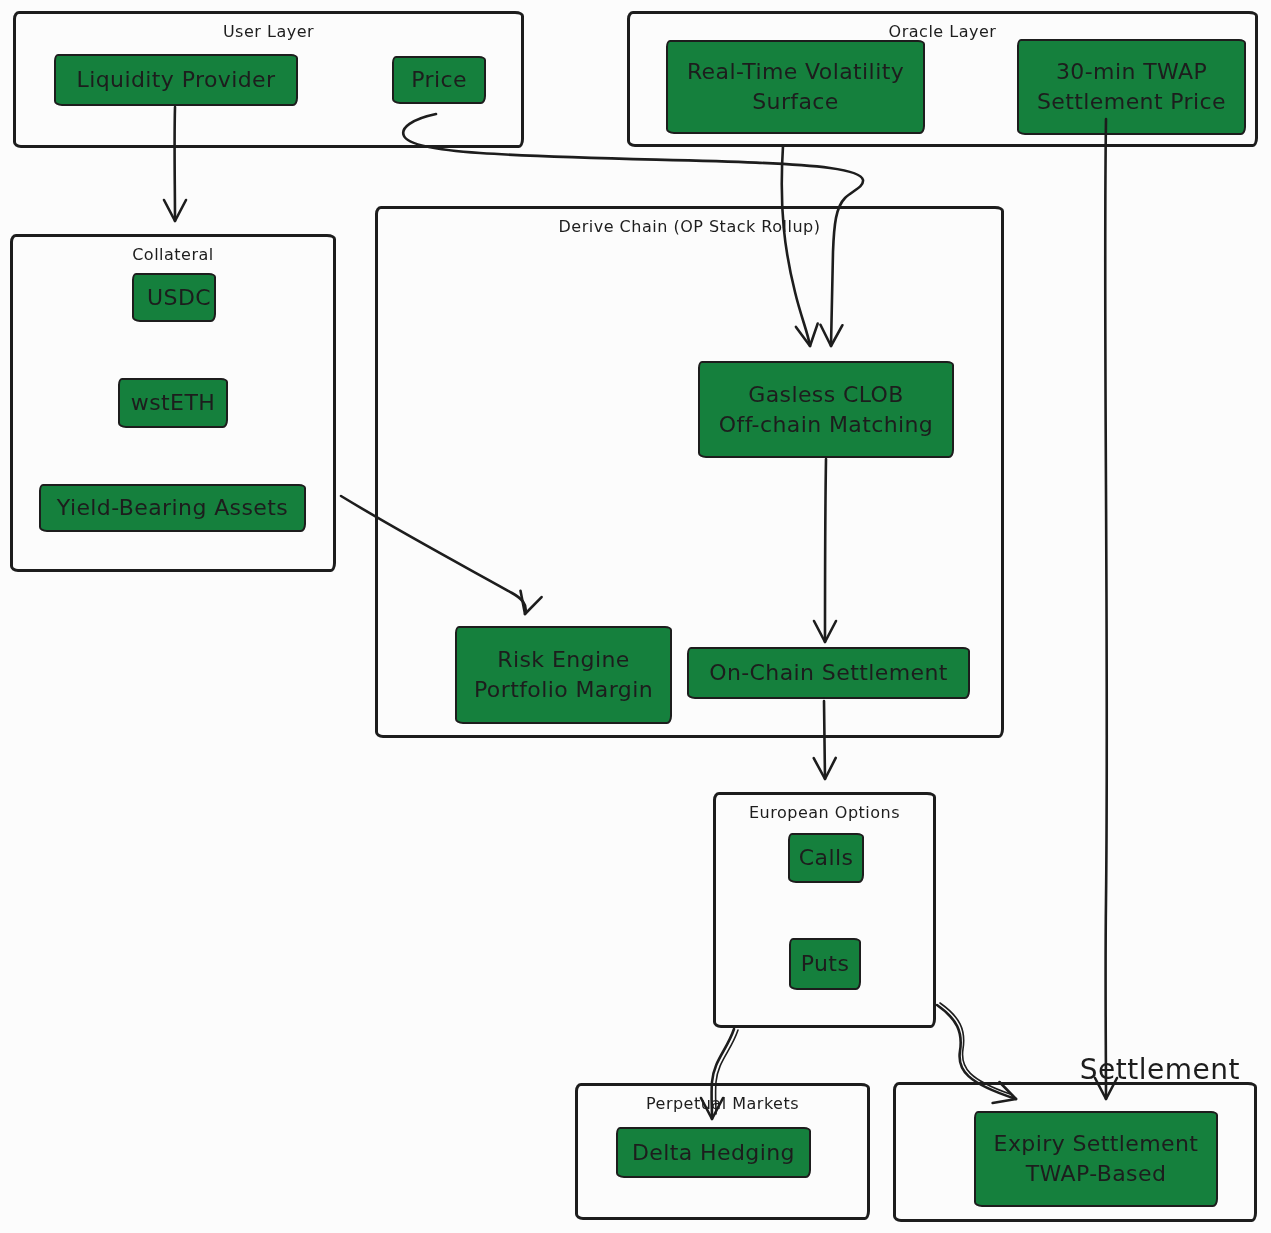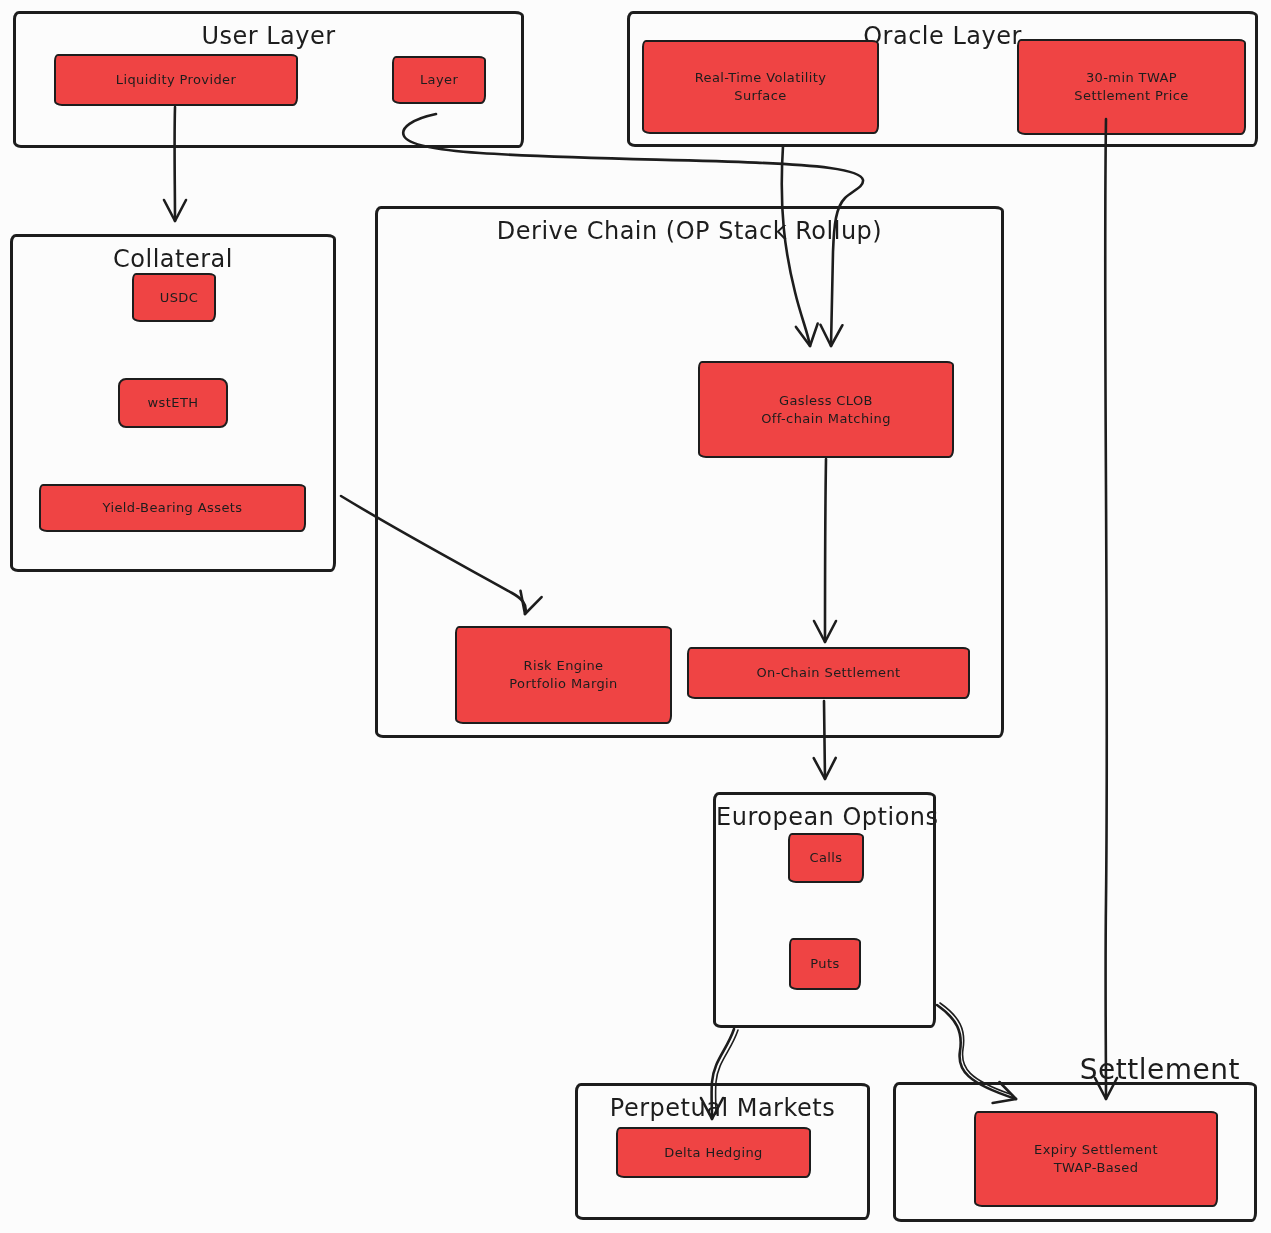--- a/index.html
+++ b/index.html
@@ -23,37 +23,37 @@
     border-radius: 6px 9px 5px 8px / 8px 5px 9px 6px;
     background: transparent;
     box-sizing: border-box;
   }
   .group-title {
     position: absolute;
     top: 8px;
     left: 0;
     width: 100%;
     text-align: center;
-    font-size: 24px;
+    font-size: 16px;
     letter-spacing: 0.5px;
     white-space: nowrap;
   }
   
   .node {
     position: absolute;
     border: 2.5px solid #1d1d1d;
     border-radius: 4px 7px 5px 8px / 7px 4px 8px 5px;
-    background: #ef4444;
+    background: #15803d;
     box-sizing: border-box;
     display: flex;
     flex-direction: column;
     align-items: center;
     justify-content: center;
     text-align: center;
-    font-size: 13px;
+    font-size: 22px;
     line-height: 1.35;
     letter-spacing: 0.4px;
     padding: 2px 6px;
   }
   
   .float-label {
     position: absolute;
     font-size: 28px;
     letter-spacing: 0.5px;
     white-space: nowrap;
@@ -83,42 +83,42 @@
 
 <div id="canvas">
 
   <div class="group" style="left:13px; top:11px; width:511px; height:137px;">
     <div class="group-title">User Layer</div>
   </div>
   <div class="node" style="left:54px; top:54px; width:244px; height:52px;">
     <span>Liquidity Provider</span>
   </div>
   <div class="node" style="left:392px; top:56px; width:94px; height:48px;">
-    <span>Layer</span>
+    <span>Price</span>
   </div>
 
   <div class="group" style="left:627px; top:11px; width:631px; height:136px;">
     <div class="group-title">Oracle Layer</div>
   </div>
-  <div class="node" style="left:642px; top:40px; width:237px; height:94px;">
+  <div class="node" style="left:666px; top:40px; width:259px; height:94px;">
     <span>Real-Time Volatility</span>
     <span>Surface</span>
   </div>
   <div class="node" style="left:993px; top:39px; width:229px; height:96px;margin-left:24px;">
     <span>30-min TWAP</span>
     <span>Settlement Price</span>
   </div>
 
   <div class="group" style="left:10px; top:234px; width:326px; height:338px;">
     <div class="group-title">Collateral</div>
   </div>
   <div class="node" style="left:132px; top:273px; width:84px; height:49px;padding-left:16px;">
     <span>USDC</span>
   </div>
-  <div class="node" style="left:118px; top:378px; width:110px; height:50px;border-radius:8px;">
+  <div class="node" style="left:118px; top:378px; width:110px; height:50px;">
     <span>wstETH</span>
   </div>
   <div class="node" style="left:39px; top:484px; width:267px; height:48px;">
     <span>Yield-Bearing Assets</span>
   </div>
 
   <div class="group" style="left:375px; top:206px; width:629px; height:532px;">
     <div class="group-title">Derive Chain (OP Stack Rollup)</div>
   </div>
   <div class="node" style="left:698px; top:361px; width:256px; height:97px;text-align:center;">

